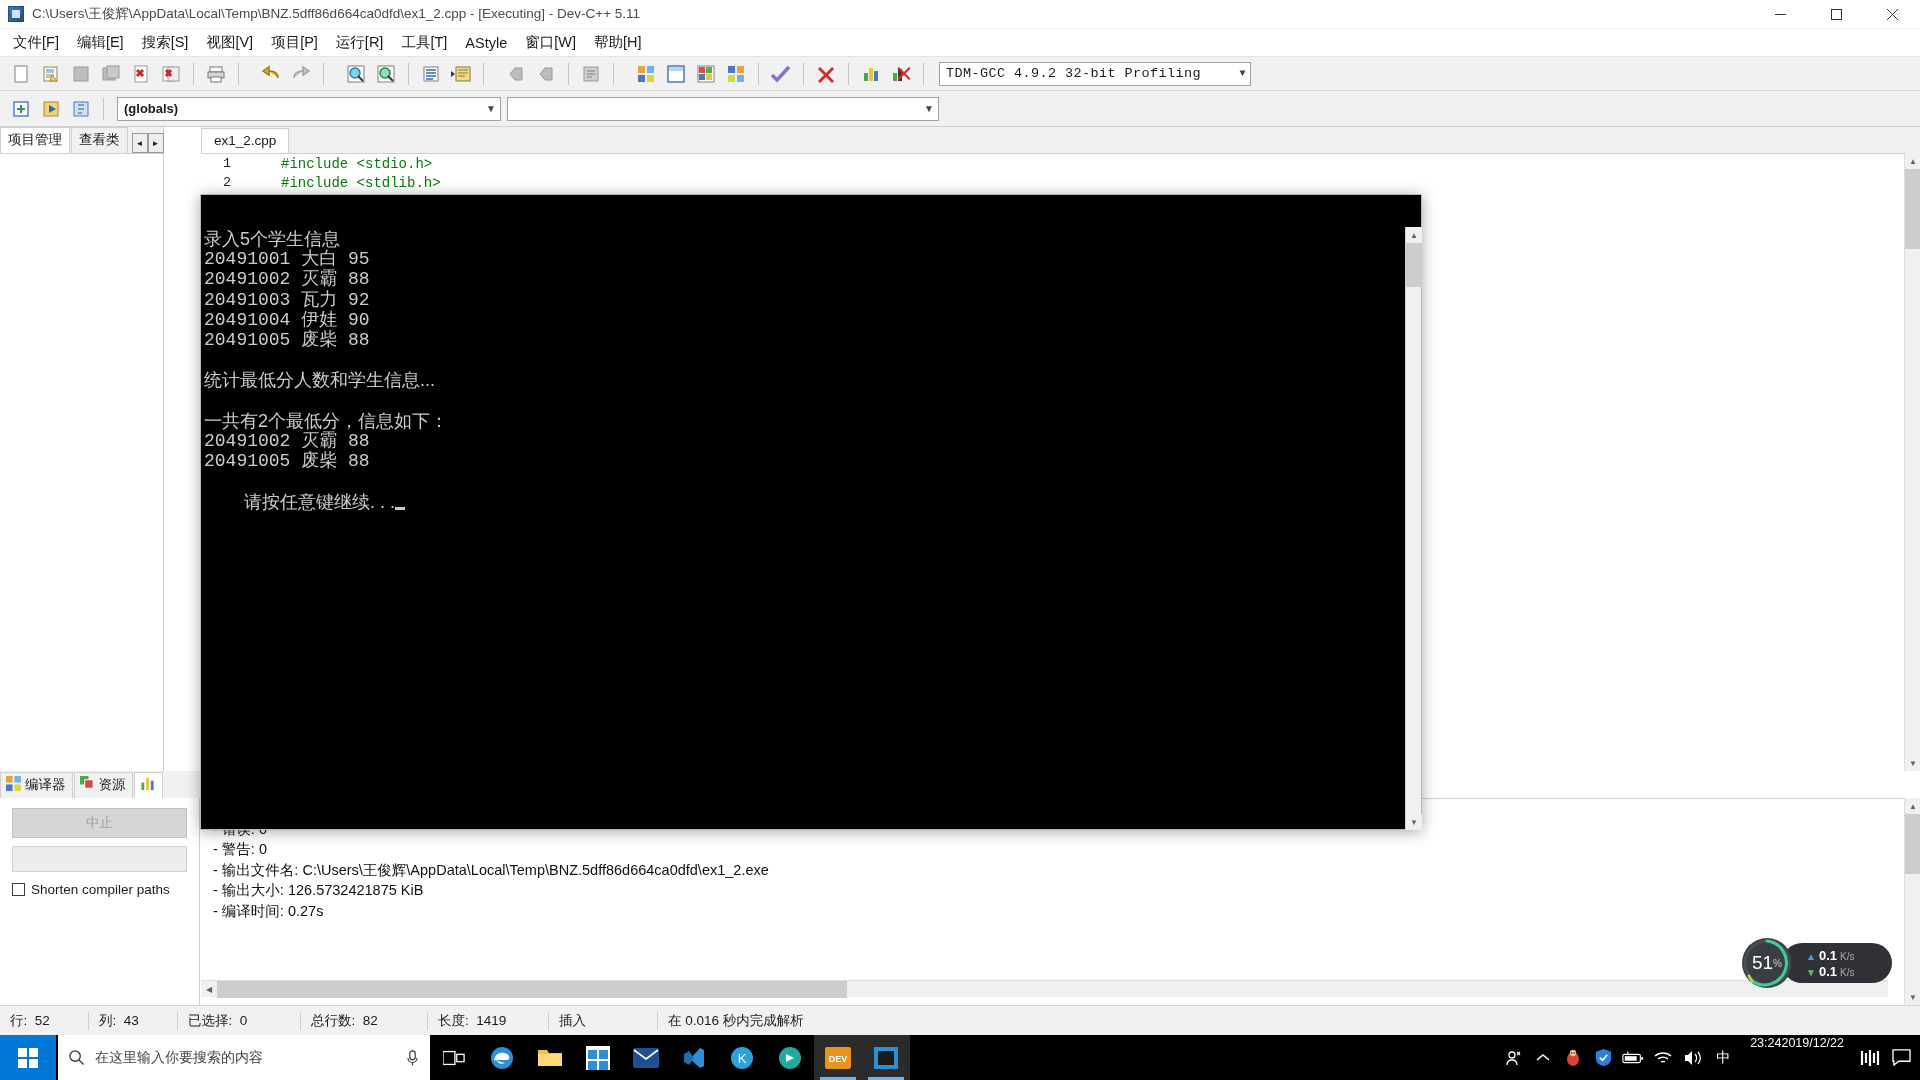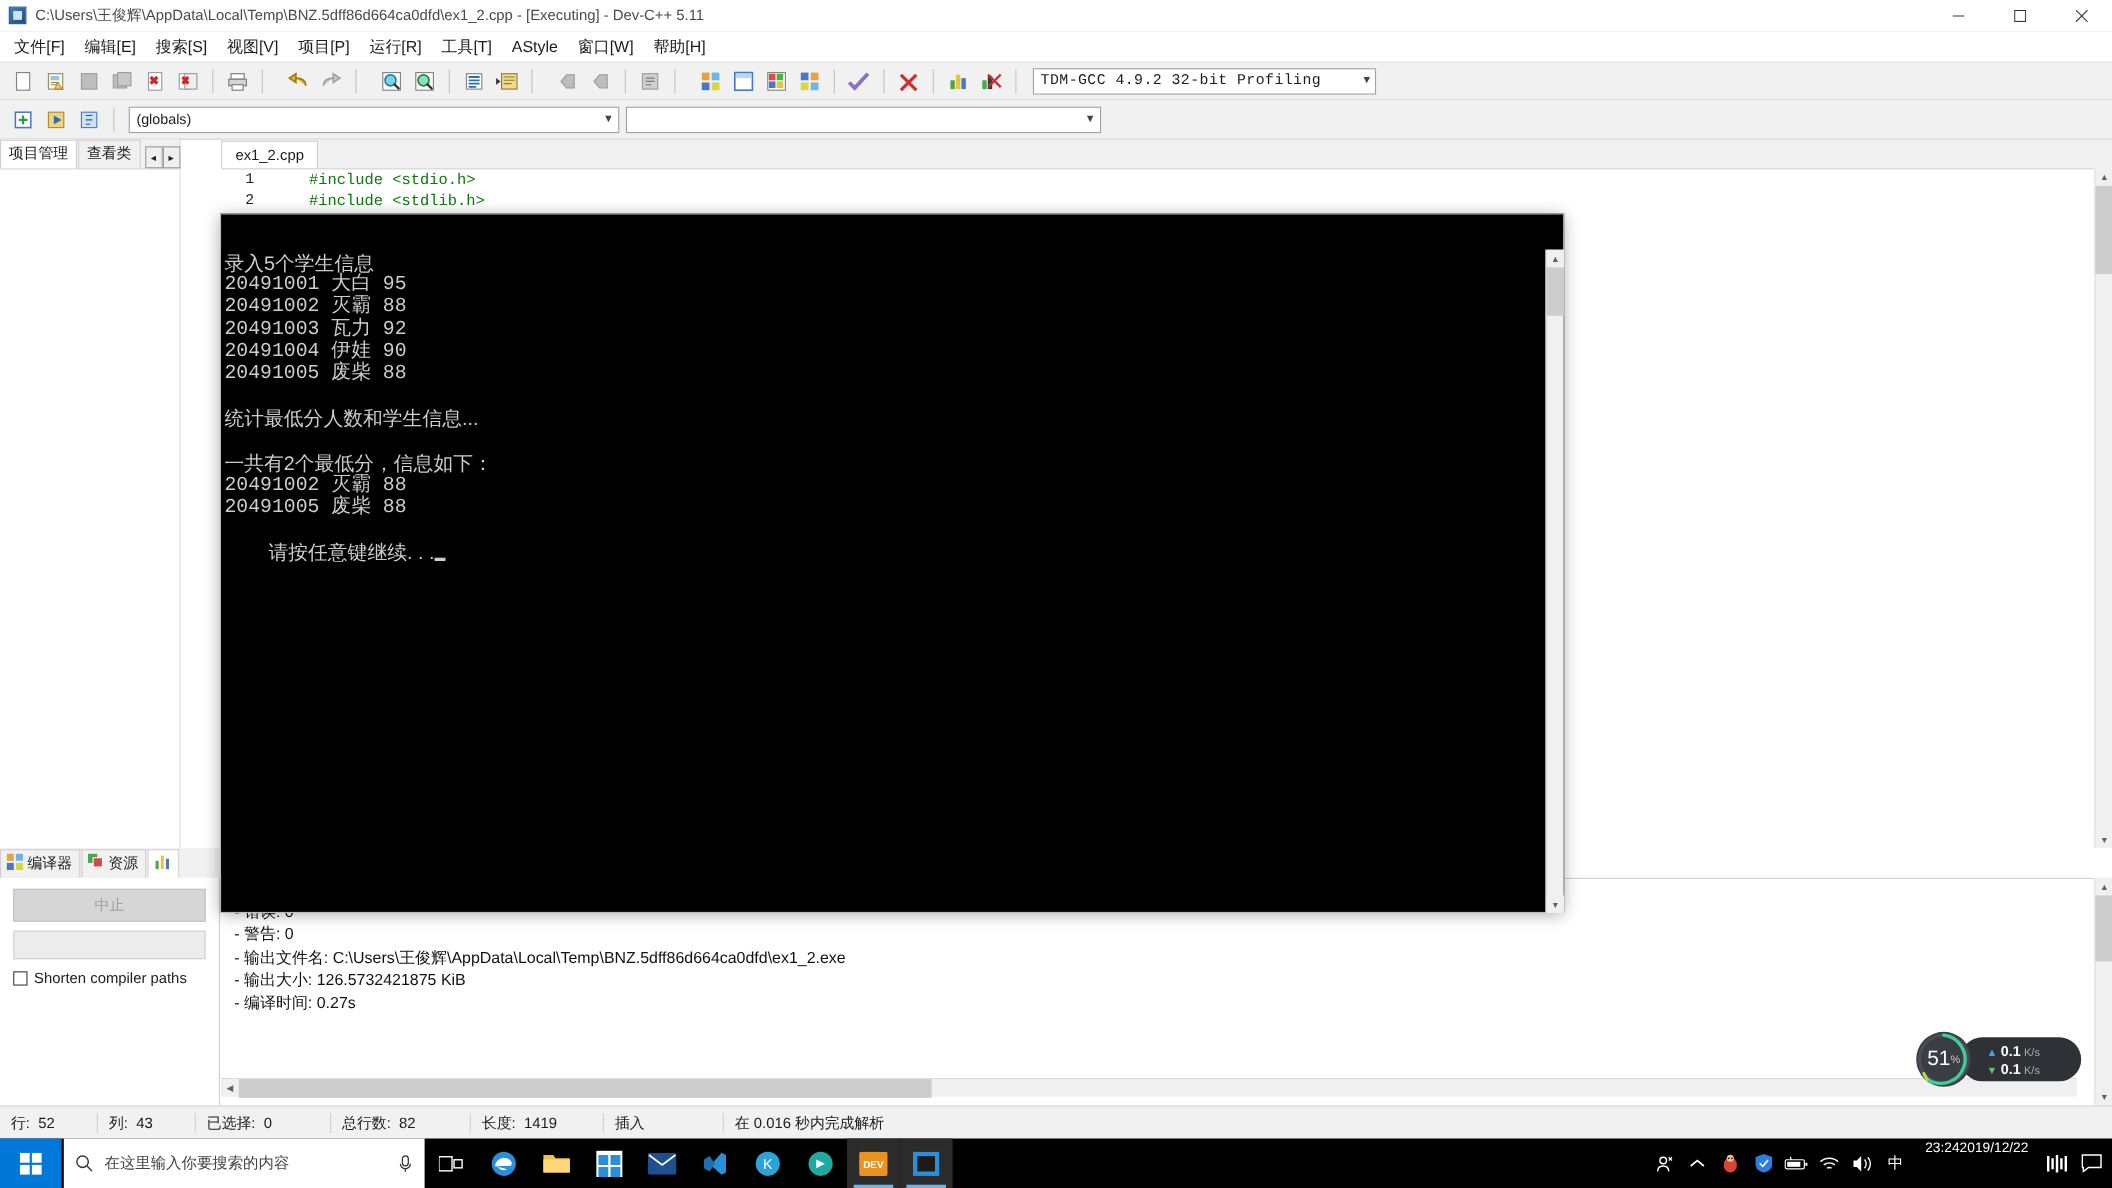--- a/index.html
+++ b/index.html
@@ -270,21 +270,21 @@
   
   .taskbar {
     position: absolute; left: 0; top: 1035px; width: 1920px; height: 45px;
     background: #000000; display: flex; align-items: center;
   }
   .tb-start {
     width: 56px; height: 45px; background: #0078d7;
     display: flex; align-items: center; justify-content: center;
   }
   .search-box {
-    margin-left: 2px; width: 328px; height: 45px; background: #ffffff;
+    margin-left: 2px; width: 372px; height: 45px; background: #ffffff;
     display: flex; align-items: center; gap: 10px; padding: 0 10px;
   }
   .search-text { font-size: 14px; color: #444; flex: 1; }
   .tb-icons { display: flex; align-items: center; height: 45px; }
   .tb-icon {
     width: 48px; height: 45px; display: flex; align-items: center; justify-content: center;
     position: relative;
   }
   .tb-icon.active { background: #2b2b2b; }
   .tb-icon.active::after {
@@ -529,21 +529,21 @@
           <path d="M8 6l7 4-7 4z" fill="#2a6fb0"></path>
         </svg>
     </div>
     <div class="tb-btn">
       <svg width="20" height="20" viewBox="0 0 20 20">
           <rect x="3" y="3" width="14" height="14" fill="#cfe0f0" stroke="#4a78c8"></rect>
           <path d="M7 6h6M7 10h6M7 14h4" stroke="#2a5a90"></path>
         </svg>
     </div>
     <div class="tb-sep"></div>
-    <div class="combo" style="width:446px; margin-left:6px;">
+    <div class="combo" style="width:384px; margin-left:6px;font-weight:bold;">
       <span>(globals)</span>
       <span class="chev">▼</span>
     </div>
     <div class="combo" style="width:432px; margin-left:6px;">
       <span></span>
       <span class="chev">▼</span>
     </div>
   </div>
 
   <div class="leftpanel">

